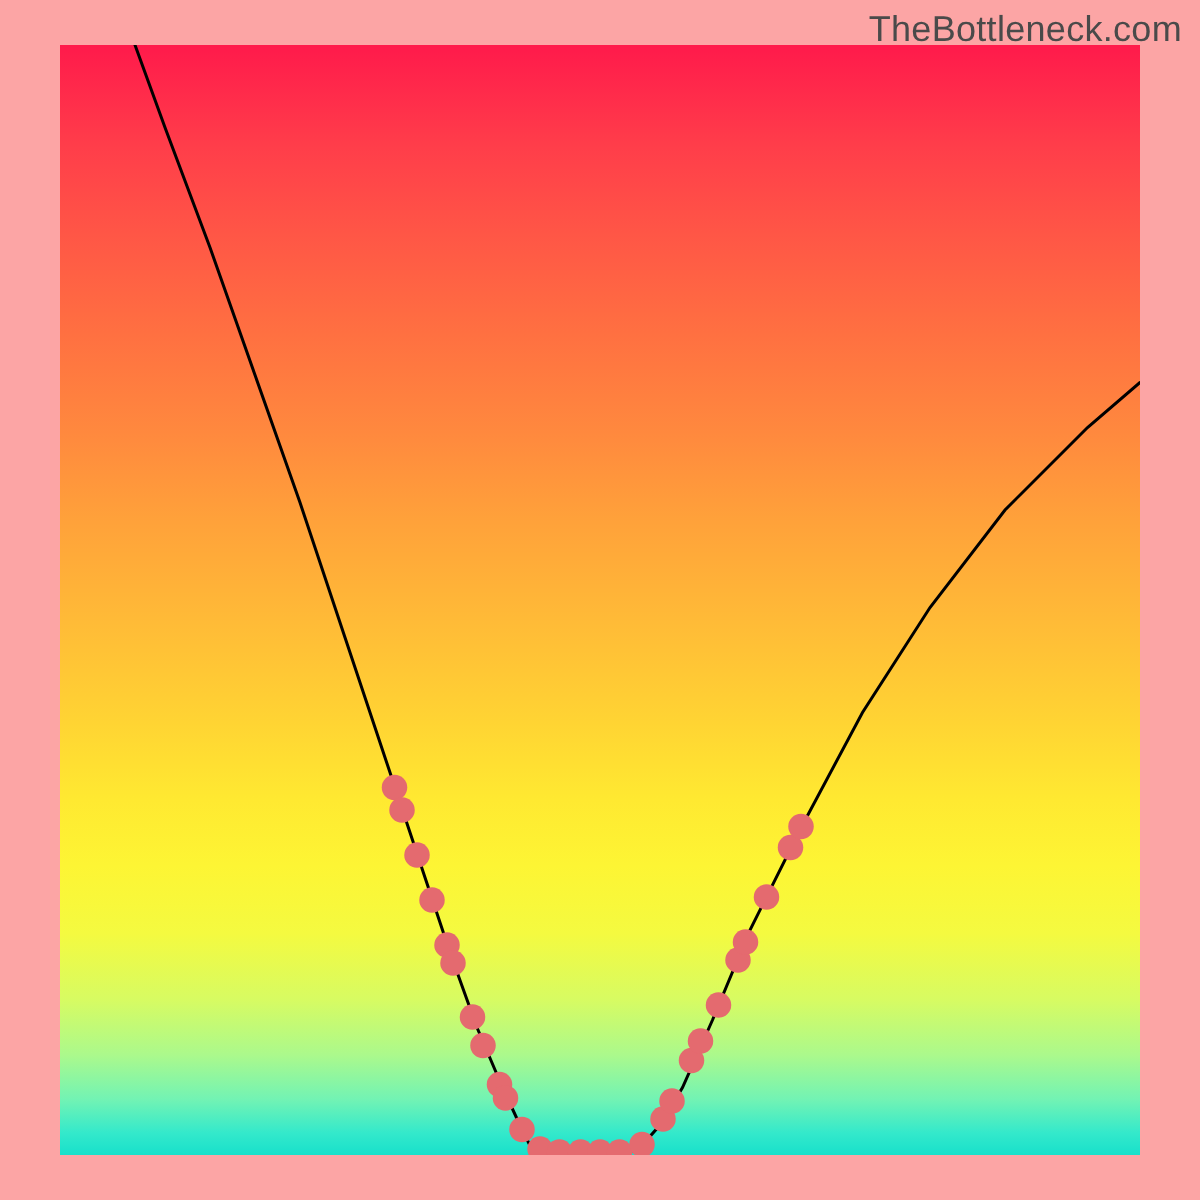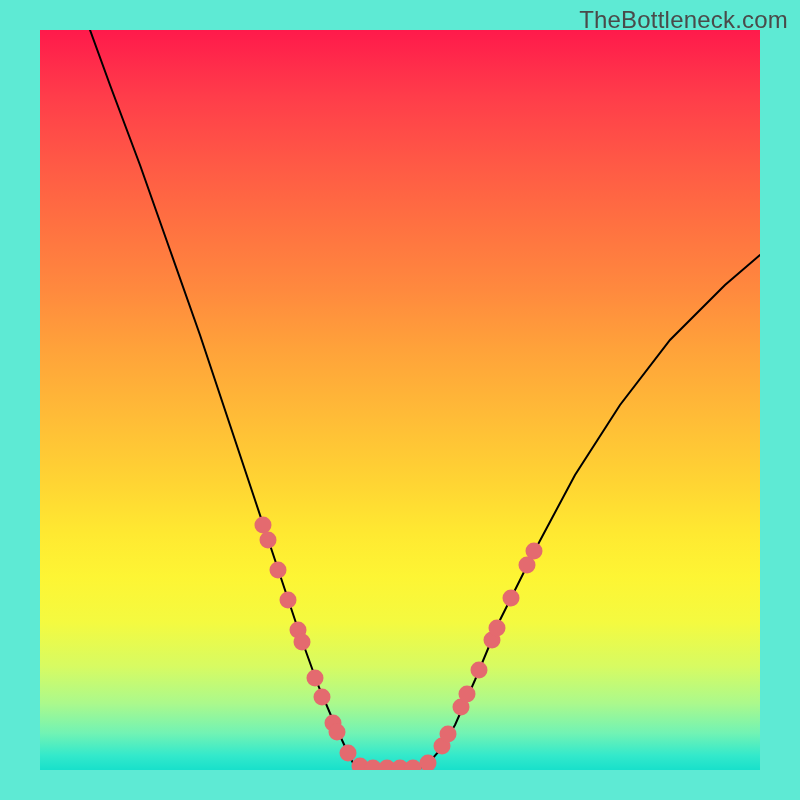--- a/index.html
+++ b/index.html
@@ -7,21 +7,21 @@
     padding: 0;
     width: 800px;
     height: 800px;
     overflow: hidden;
     font-family: Arial, Helvetica, sans-serif;
   }
   .frame {
     position: relative;
     width: 800px;
     height: 800px;
-    background: #5eead4;
+    background: #fca5a5;
   }
   .plot-area {
     position: absolute;
     left: 40px;
     top: 30px;
     width: 720px;
     height: 740px;
     overflow: hidden;
   }
   .gradient-bg {

